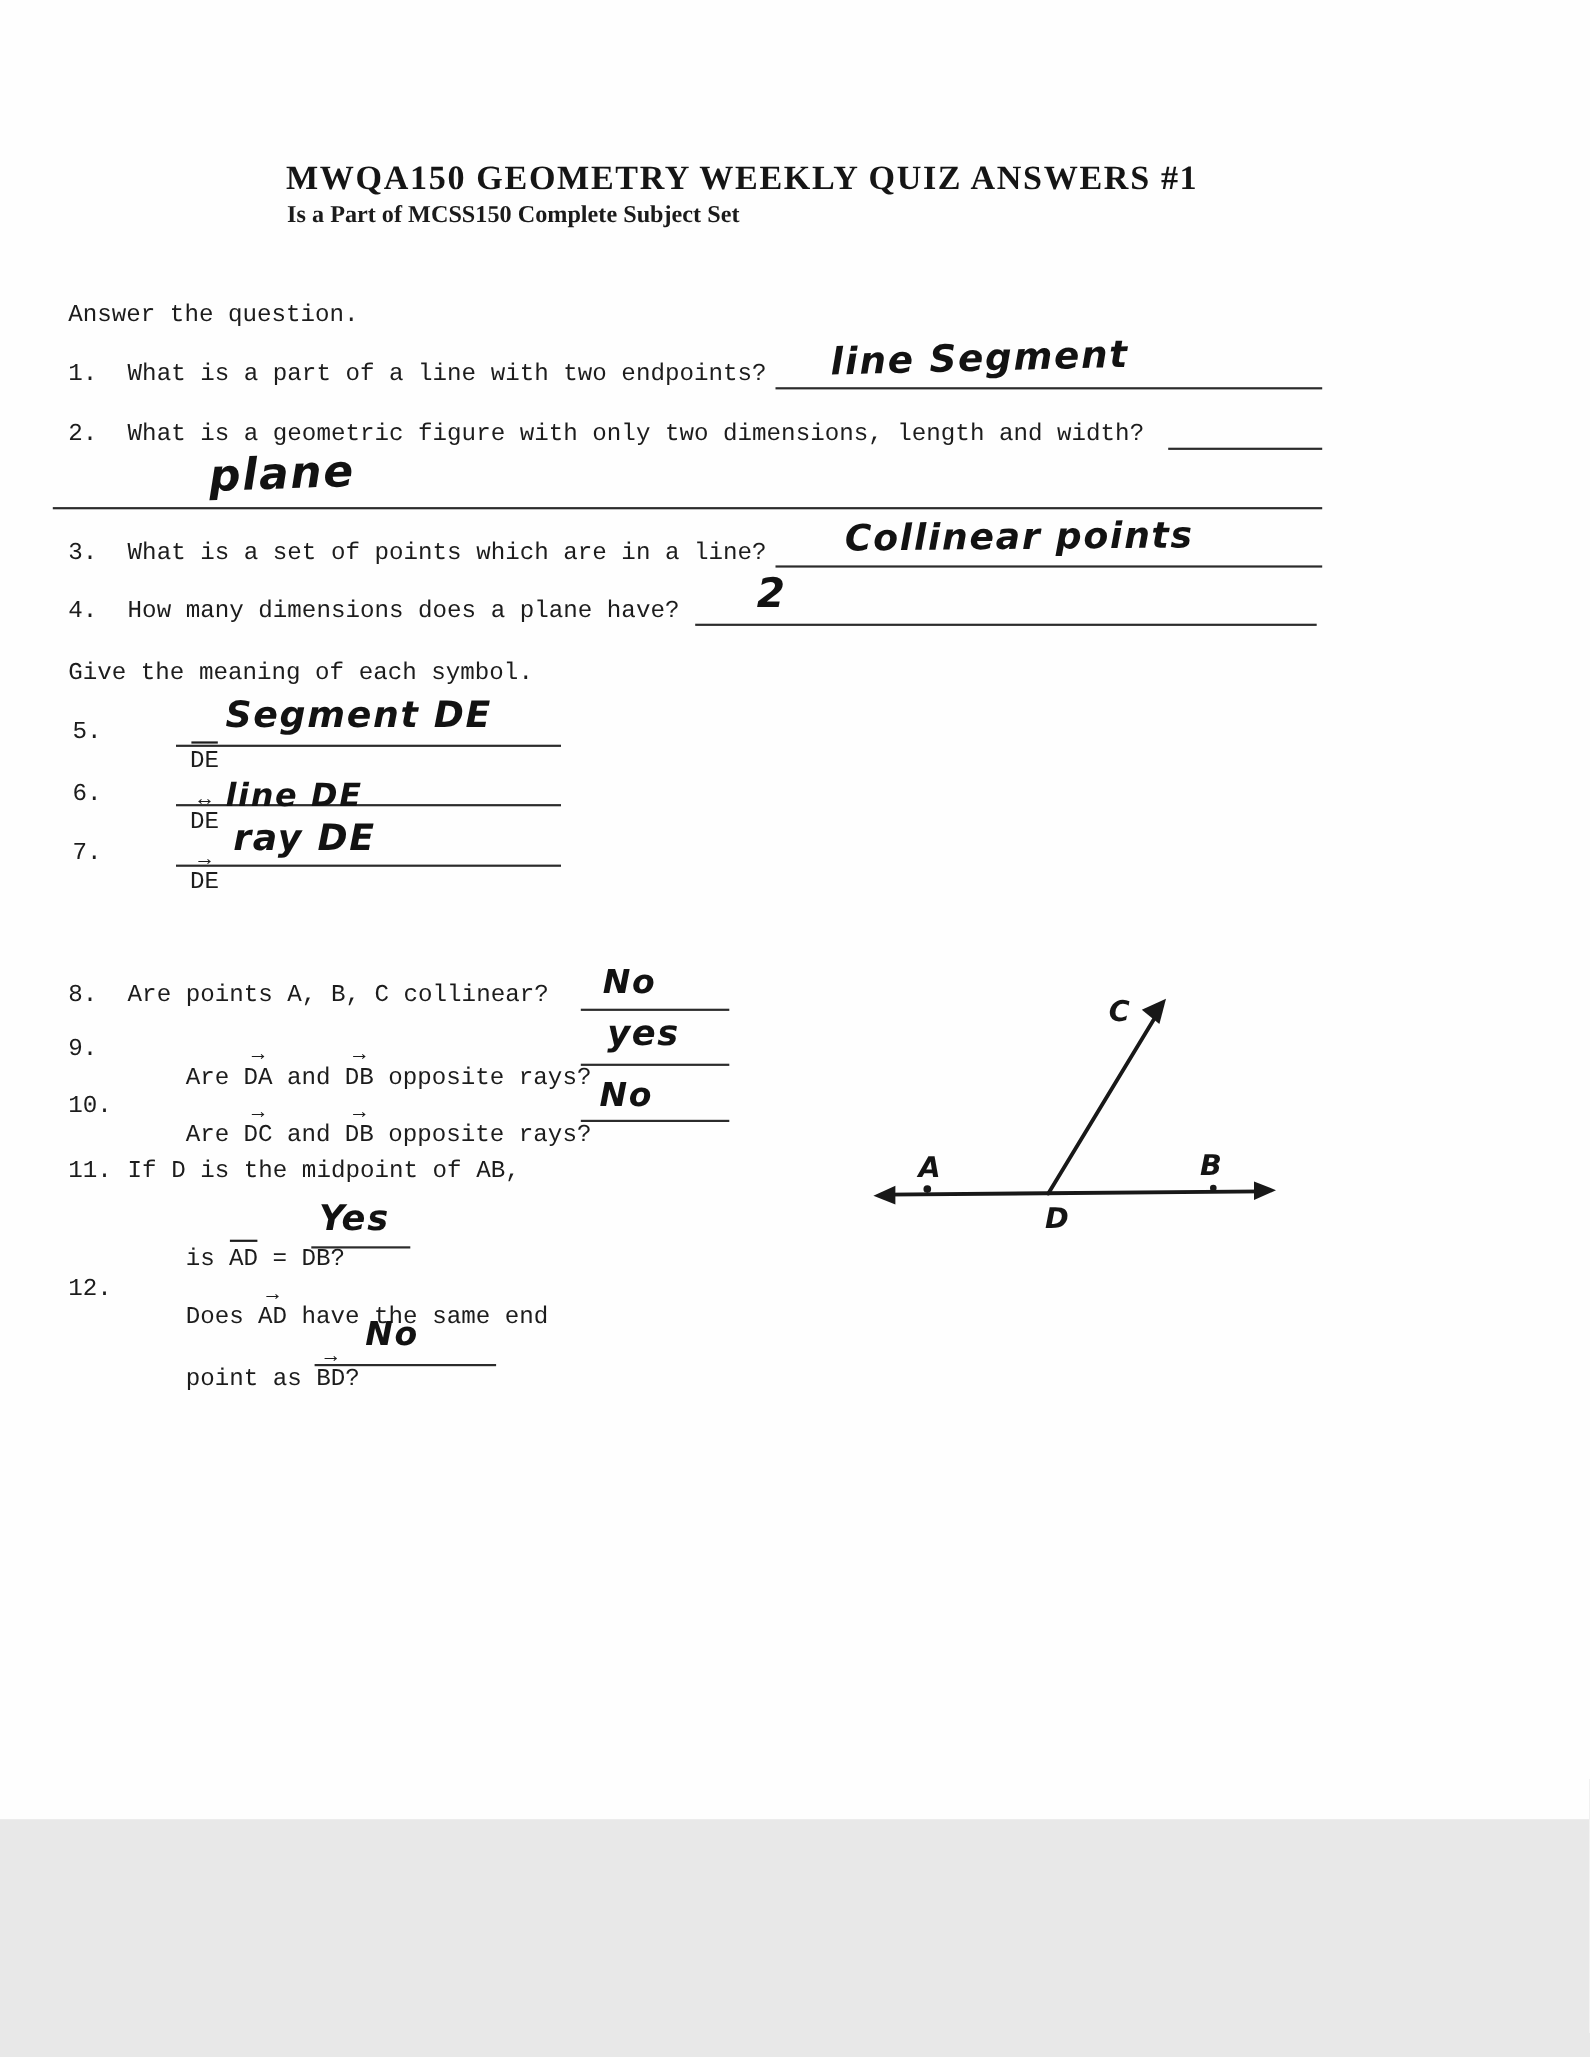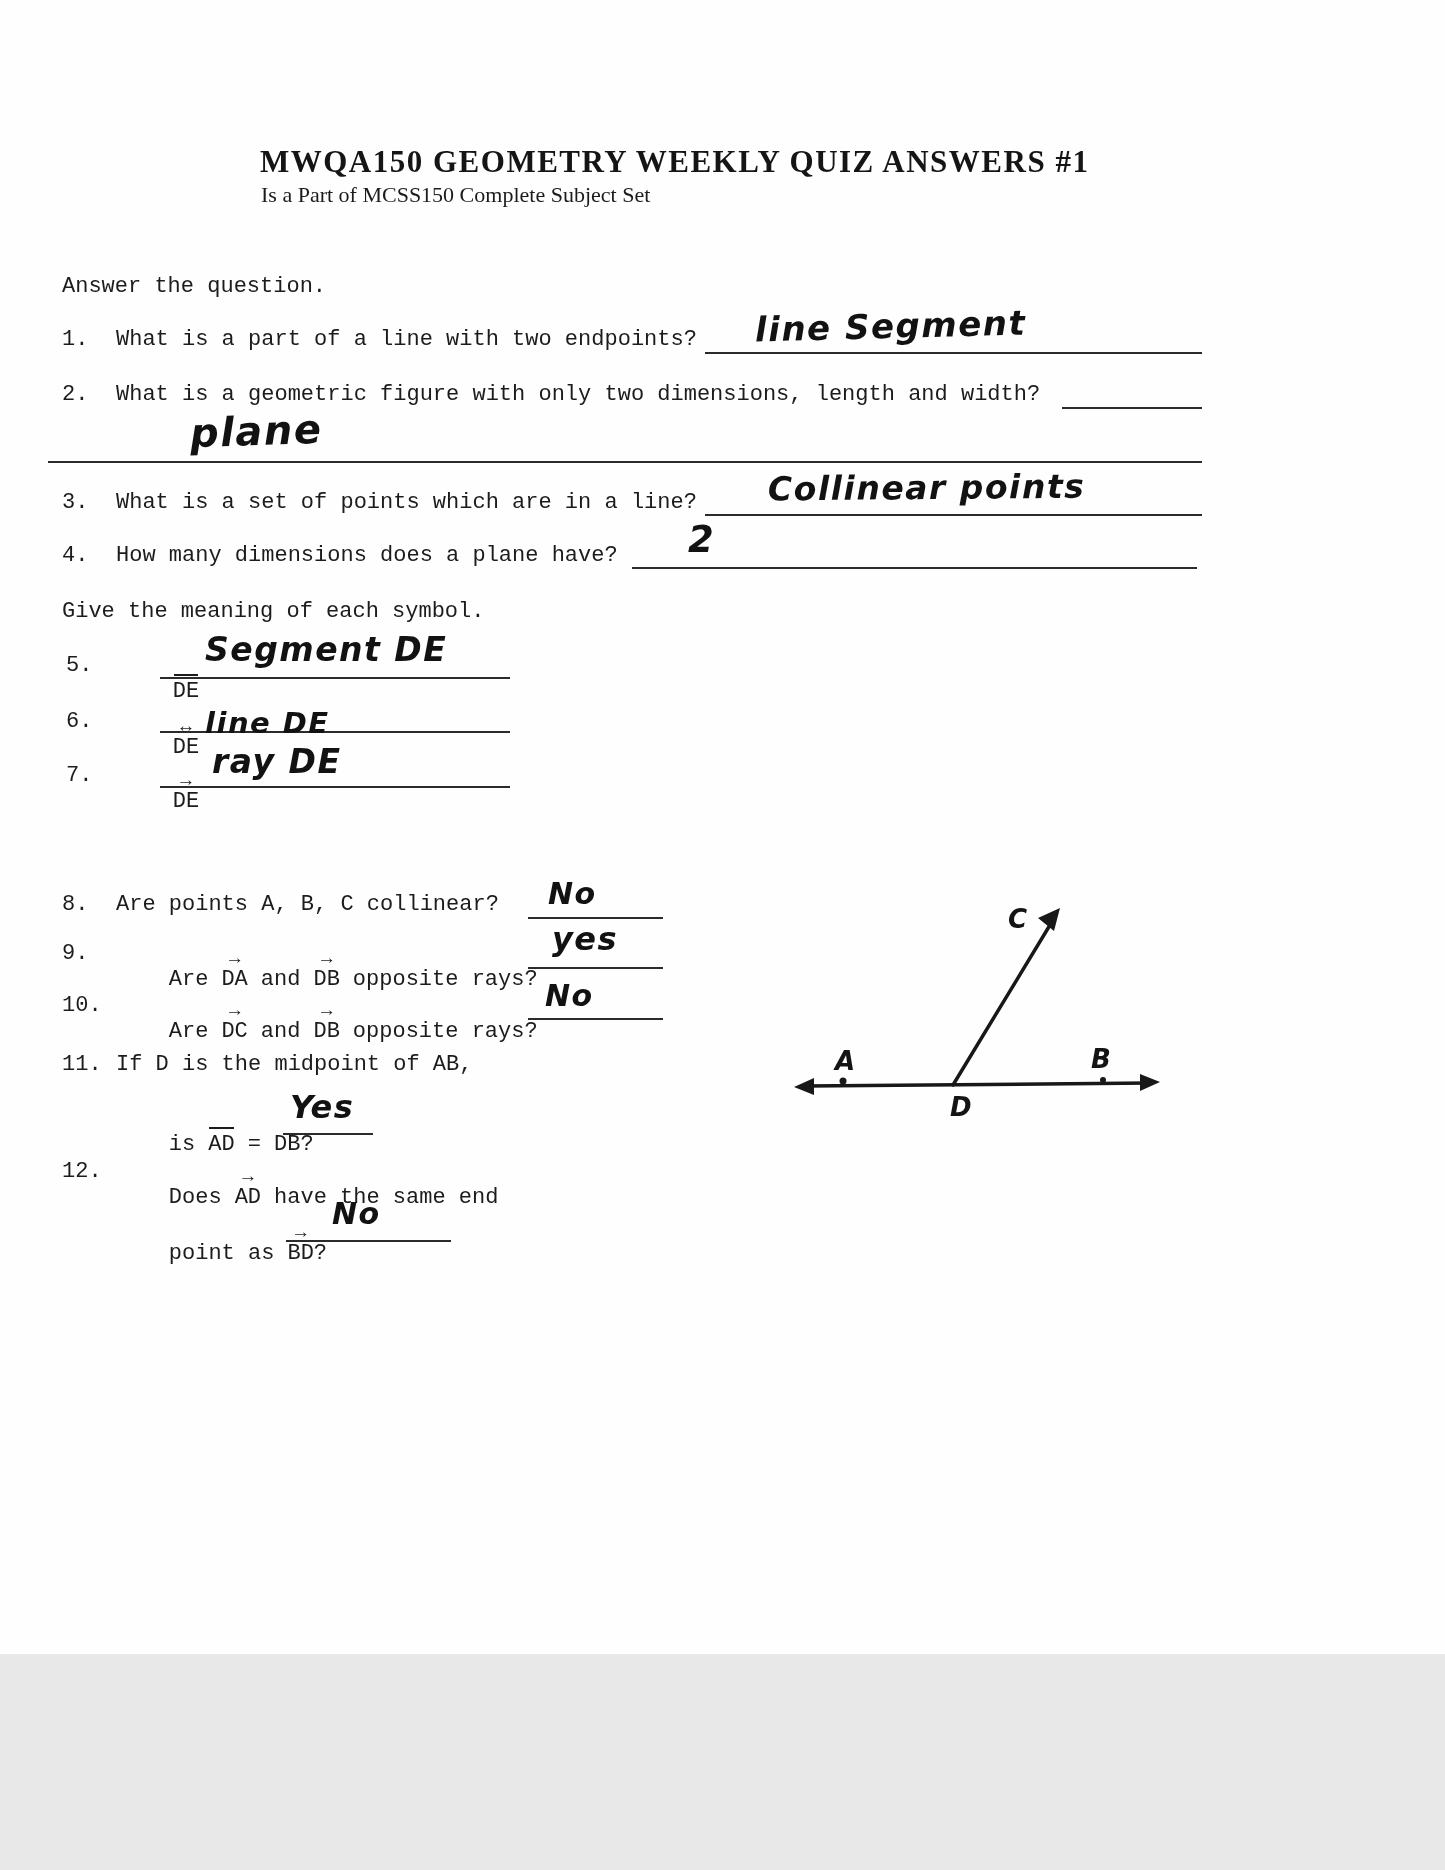--- a/index.html
+++ b/index.html
@@ -41,21 +41,21 @@
     font-family:"DejaVu Sans", sans-serif; font-weight:700; font-style:italic;
     font-size:26px; fill:#141414;
   }
 </style>
 </head>
 <body>
 
 <div class="page">
 
   <div class="abs title" style="left:260px; top:144px;">MWQA150 GEOMETRY WEEKLY QUIZ ANSWERS #1</div>
-  <div class="abs subtitle" style="left:261px; top:182px;">Is a Part of MCSS150 Complete Subject Set</div>
+  <div class="abs subtitle" style="left:261px; top:182px;font-weight:bold;">Is a Part of MCSS150 Complete Subject Set</div>
 
   <div class="abs tw" style="left:62px; top:274px;">Answer the question.</div>
 
   <div class="abs tw" style="left:62px; top:327px;">1.</div>
   <div class="abs tw" style="left:116px; top:327px;">What is a part of a line with two endpoints?</div>
   <div class="abs rule" style="left:705px; top:352px; width:497px;"></div>
   <div class="abs hw" style="left:755px; top:306px; font-size:34px; transform:rotate(-1.5deg);">line Segment</div>
 
   <div class="abs tw" style="left:62px; top:382px;">2.</div>
   <div class="abs tw" style="left:116px; top:382px;text-align:center;">What is a geometric figure with only two dimensions, length and width?</div>

